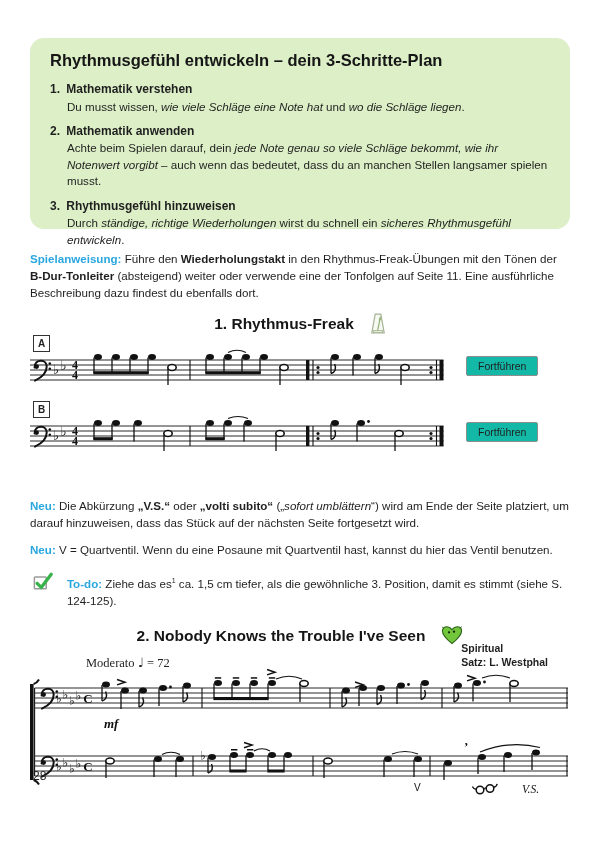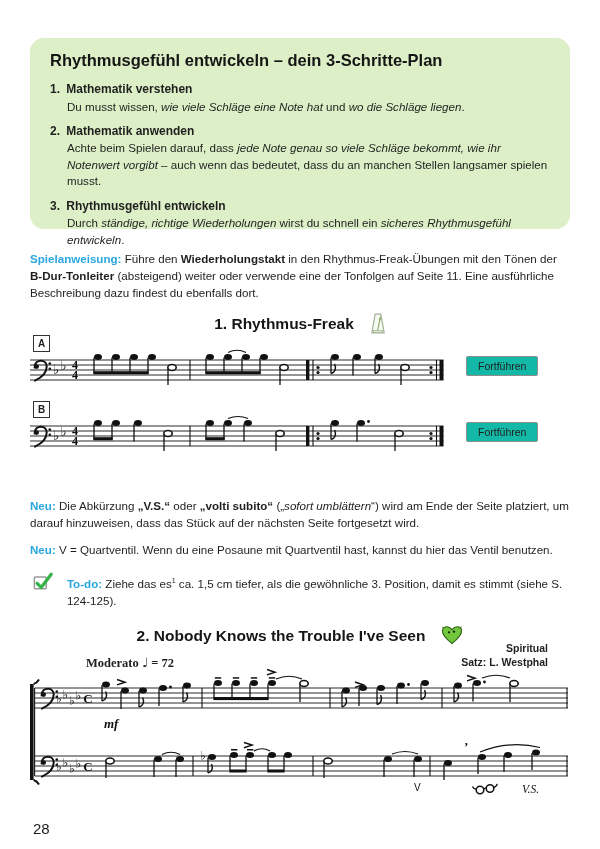--- a/index.html
+++ b/index.html
@@ -39,26 +39,26 @@
   .lblA{left:33px;top:335px;}
   .lblB{left:33px;top:401px;}
   .staffA{left:30px;top:344px;}
   .staffB{left:30px;top:410px;}
 
   .btn{border:1px solid #8e8e8e;background:#14b8a6;border-radius:2px;padding:3px 11px;
        font-size:10.5px;color:#1f1f1f;font-family:inherit;cursor:pointer;}
   .btnA{left:466px;top:356px;}
   .btnB{left:466px;top:422px;}
 
-  .credits{right:52px;top:641px;text-align:right;font-size:10.5px;font-weight:700;line-height:1.35;}
+  .credits{right:52px;top:641px;text-align:left;font-size:10.5px;font-weight:700;line-height:1.35;}
   .tempo{left:86px;top:655px;font-family:"Liberation Serif","DejaVu Serif",serif;
-         font-weight:700;font-size:12.5px;}
+         font-weight:400;font-size:12.5px;}
   .tempo .tnote{font-family:"DejaVu Sans",sans-serif;font-size:13px;}
   .score{left:30px;top:660px;}
-  .pagenum{left:33px;top:820px;font-size:15px;}
+  .pagenum{left:33px;top:769px;font-size:12px;}
 
   
   svg .sl{stroke:#2a2a2a;stroke-width:1;}
   svg .st{stroke:#111;stroke-width:1.3;}
   svg .bl{stroke:#111;stroke-width:1.1;}
   svg .nh{fill:#111;}
   svg .oh{fill:#fff;stroke:#111;stroke-width:1.6;}
   svg .tie{fill:none;stroke:#111;stroke-width:1.2;}
   svg .flg{fill:none;stroke:#111;stroke-width:1.5;}
   svg .acc{fill:none;stroke:#111;stroke-width:1.5;}
@@ -99,27 +99,27 @@
         <span>Mathematik verstehen</span>
       </div>
       <p class="pi-body"><span>Du musst wissen, </span><span class="rt-i">wie viele Schläge eine Note hat</span><span> und </span><span class="rt-i">wo die Schläge liegen</span><span>.</span></p>
     </div>
 
     <div class="plan-item">
       <div class="pi-head">
         <span class="pi-num">2.</span>
         <span>Mathematik anwenden</span>
       </div>
-      <p class="pi-body"><span>Achte beim Spielen darauf, dass </span><span class="rt-i">jede Note genau so viele Schläge bekommt, wie ihr Notenwert vorgibt</span><span> – auch wenn das bedeutet, dass du an manchen Stellen langsamer spielen musst.</span></p>
+      <p class="pi-body"><span>Achte beim Spielen darauf, dein </span><span class="rt-i">jede Note genau so viele Schläge bekommt, wie ihr Notenwert vorgibt</span><span> – auch wenn das bedeutet, dass du an manchen Stellen langsamer spielen musst.</span></p>
     </div>
 
     <div class="plan-item">
       <div class="pi-head">
         <span class="pi-num">3.</span>
-        <span>Rhythmusgefühl entwickeln</span>
+        <span>Rhythmusgefühl hinzuweisen</span>
       </div>
       <p class="pi-body"><span>Durch </span><span class="rt-i">ständige, richtige Wiederholungen</span><span> wirst du schnell ein </span><span class="rt-i">sicheres Rhythmusgefühl entwickeln</span><span>.</span></p>
     </div>
   </section>
 
   <p class="abs para instruction"><span class="rt-blue">Spielanweisung: </span><span>Führe den </span><span class="rt-b">Wiederholungstakt</span><span> in den Rhythmus-Freak-Übungen mit den Tönen der </span><span class="rt-b">B-Dur-Tonleiter</span><span> (absteigend) weiter oder verwende eine der Tonfolgen auf Seite 11. Eine ausführliche Beschreibung dazu findest du ebenfalls dort.</span></p>
 
   <div class="abs hx">
     <span>1. Rhythmus-Freak</span>
     <svg width="16" height="22" viewBox="0 0 16 22">

